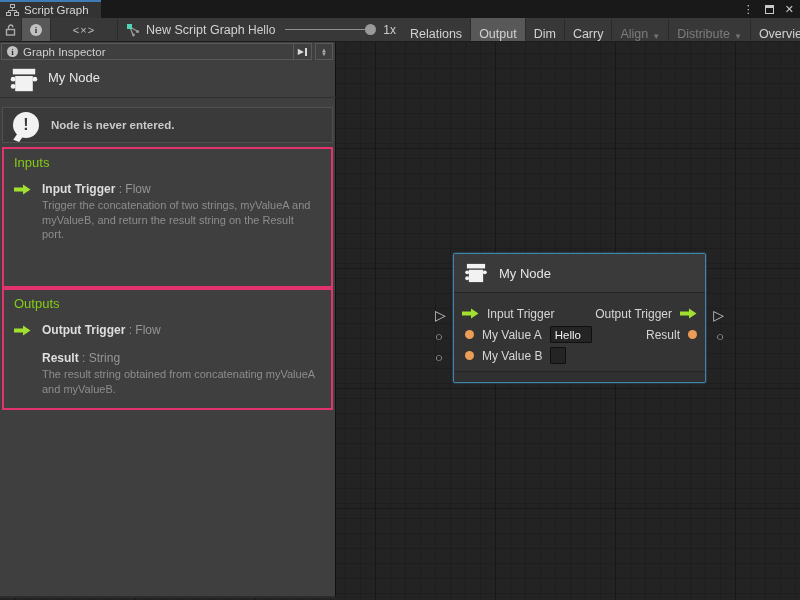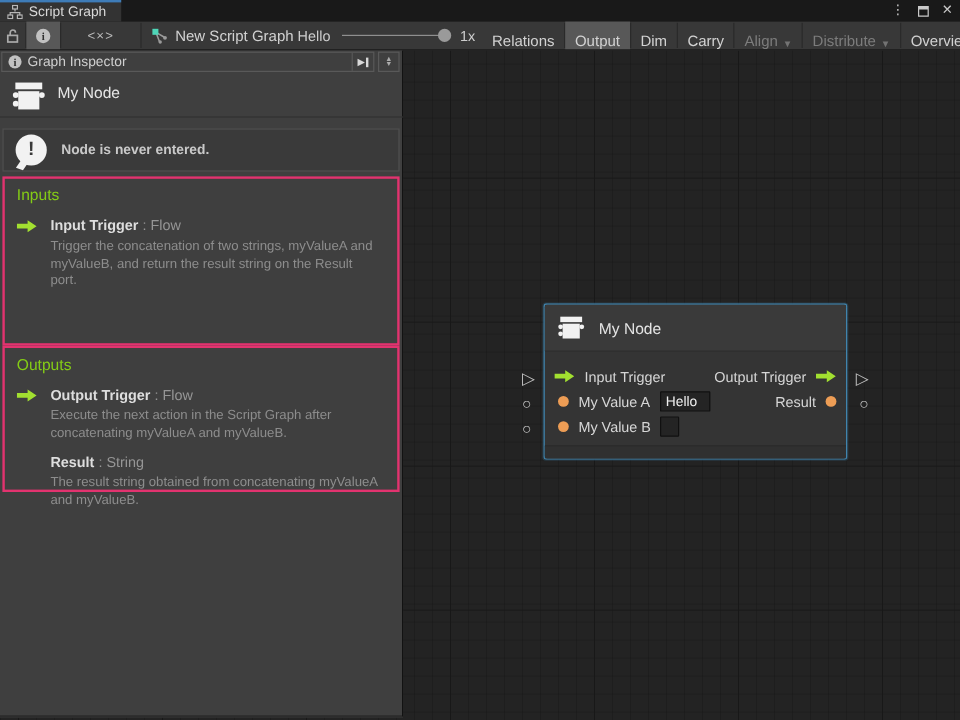--- a/index.html
+++ b/index.html
@@ -318,21 +318,20 @@
     <div class="port-section outputs-section">
       <div class="section-heading">Outputs</div>
       <div class="port-row">
         <div class="port-icon-col">
           <svg width="17" height="11" viewBox="0 0 17 11">
             <path d="M0 3.5 h9 V0.5 l7.5 5 -7.5 5 V7.5 H0 z" fill="#a2e030"></path>
           </svg>
         </div>
         <div>
           <span class="port-name">Output Trigger</span><span class="port-type">Flow</span>
-          <div class="port-desc">Execute the next action in the Script Graph after concatenating myValueA and myValueB.</div>
         </div>
       </div>
       <div class="port-row">
         <div class="port-icon-col"><span class="value-dot"></span></div>
         <div>
           <span class="port-name">Result</span><span class="port-type">String</span>
           <div class="port-desc">The result string obtained from concatenating myValueA and myValueB.</div>
         </div>
       </div>
     </div>

